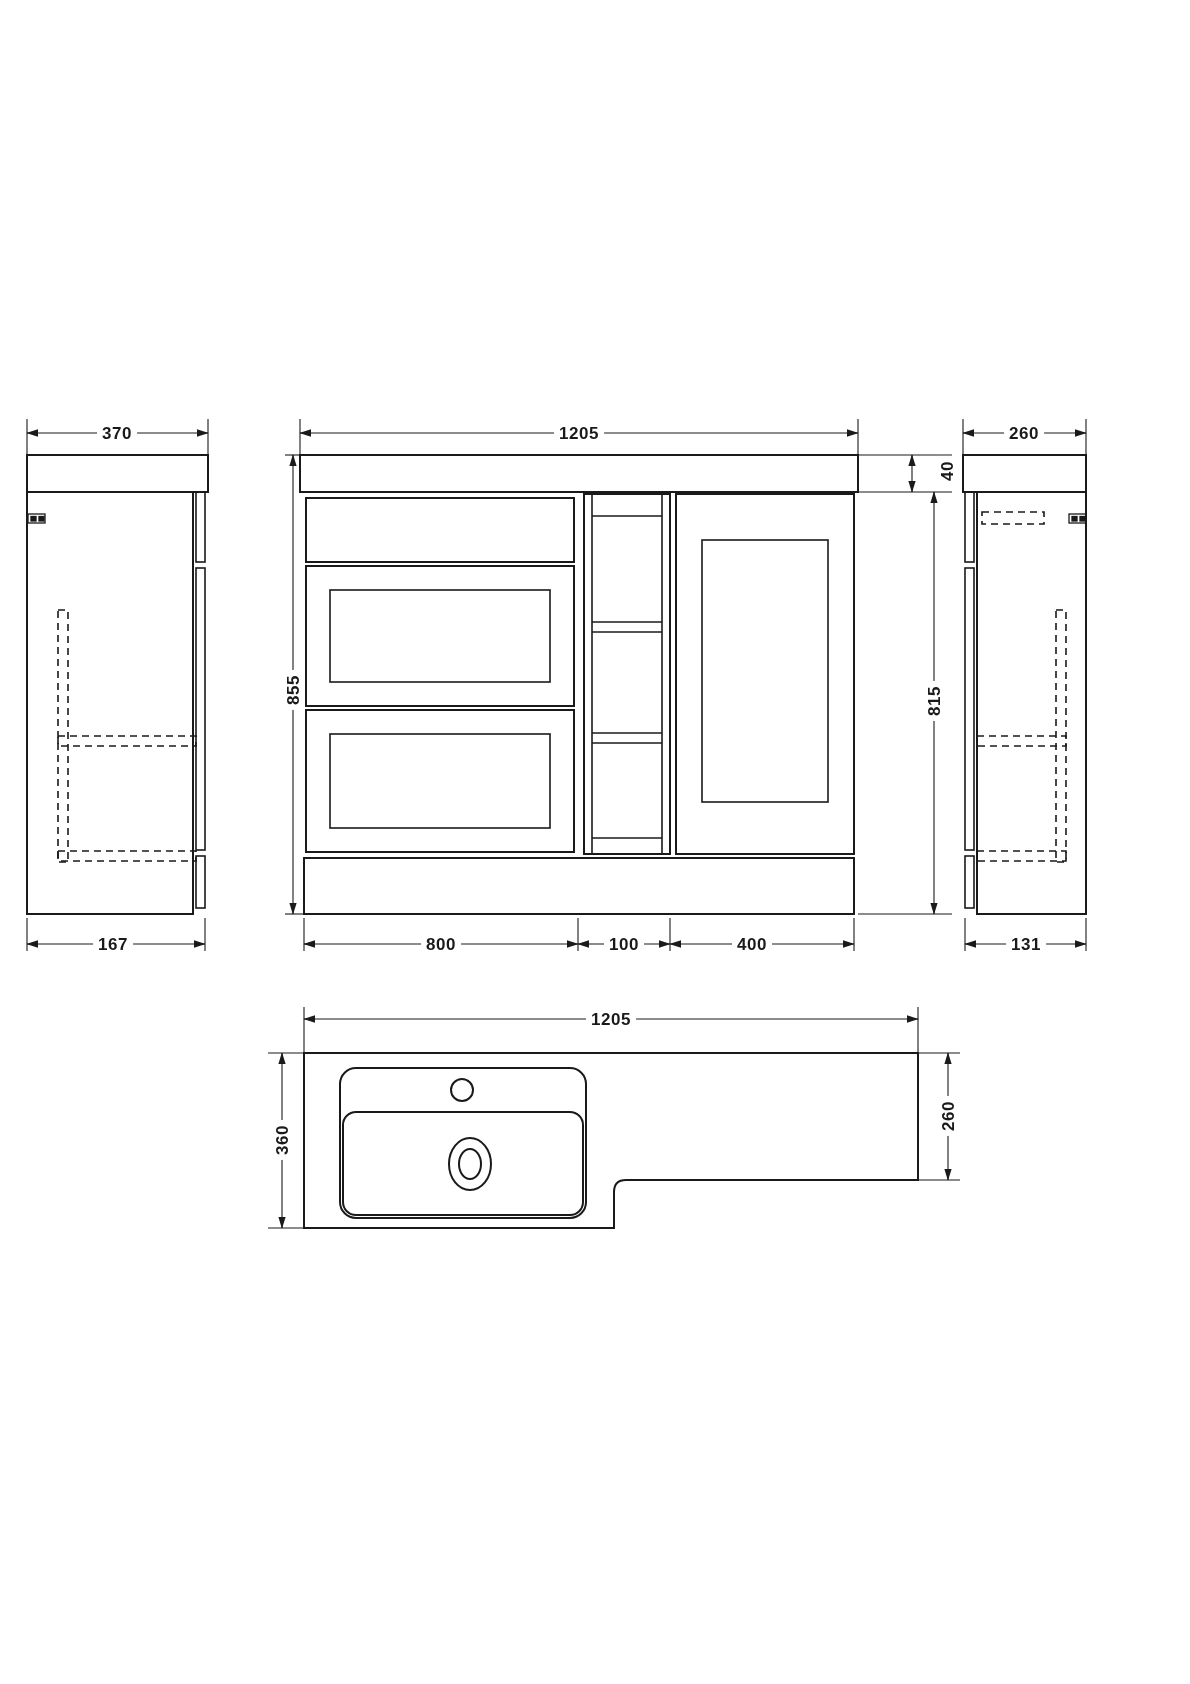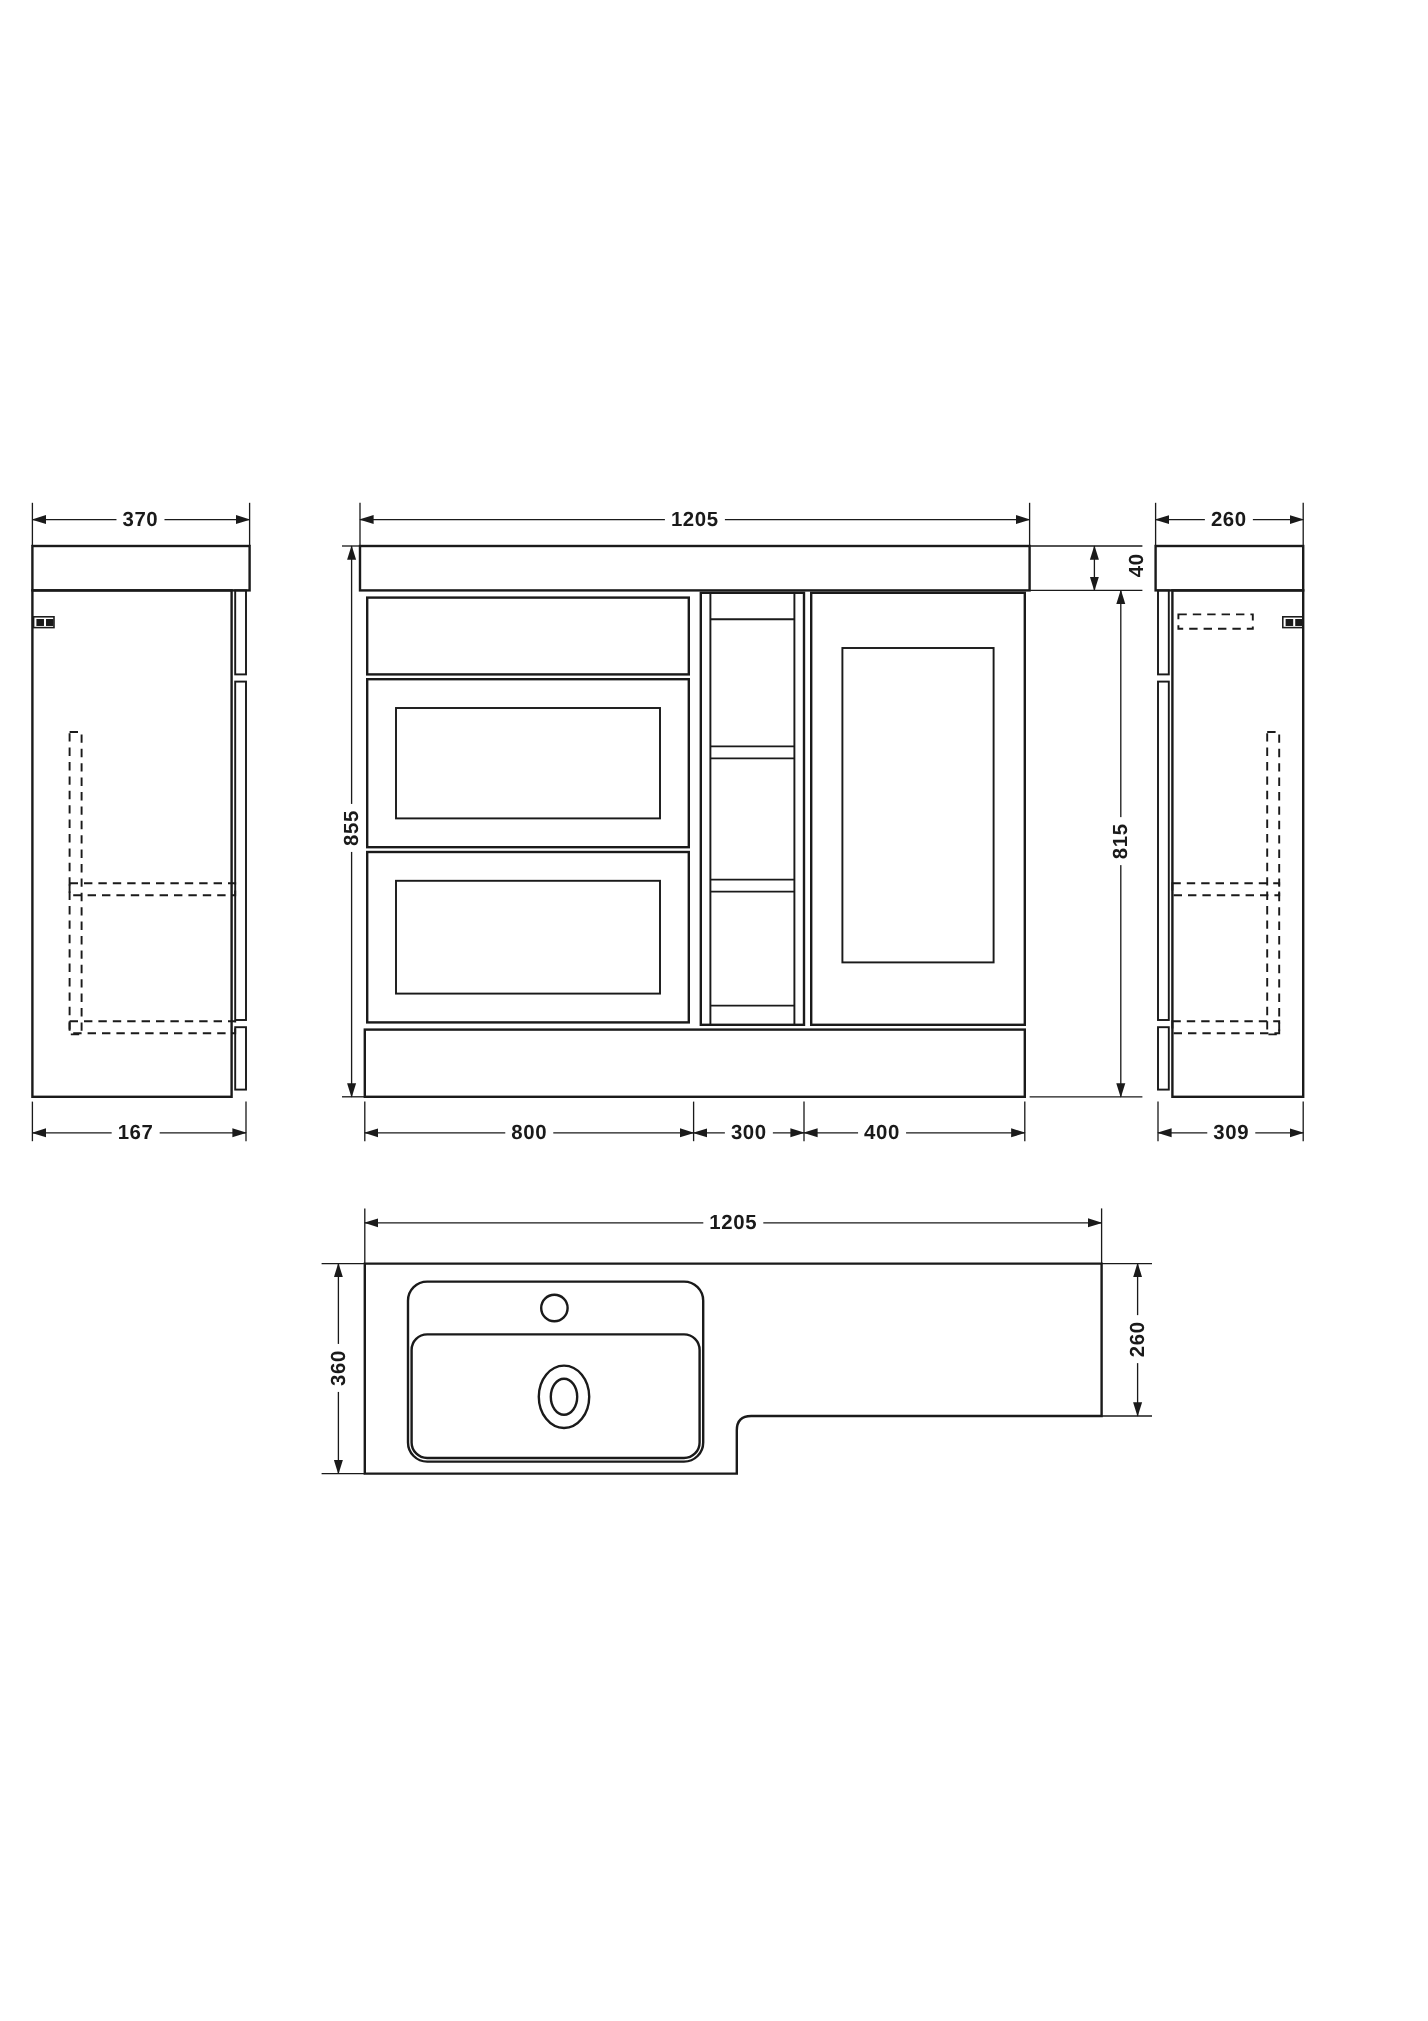--- a/index.html
+++ b/index.html
@@ -169,23 +169,23 @@
 </svg>
 
 <span class="dim-label" style="left:117px;top:433px;">370</span>
 <span class="dim-label" style="left:113px;top:944px;">167</span>
 
 <span class="dim-label" style="left:579px;top:433px;">1205</span>
 <span class="dim-label rot" style="left:293px;top:690px;">855</span>
 <span class="dim-label rot" style="left:947px;top:471px;">40</span>
 <span class="dim-label rot" style="left:934px;top:701px;">815</span>
 <span class="dim-label" style="left:441px;top:944px;">800</span>
-<span class="dim-label" style="left:624px;top:944px;">300</span>
-<span class="dim-label" style="left:735px;top:944px;">400</span>
+<span class="dim-label" style="left:624px;top:944px;">100</span>
+<span class="dim-label" style="left:752px;top:944px;">400</span>
 
 <span class="dim-label" style="left:1024px;top:433px;">260</span>
-<span class="dim-label" style="left:1026px;top:944px;">309</span>
+<span class="dim-label" style="left:1026px;top:944px;">131</span>
 
 <span class="dim-label" style="left:611px;top:1019px;">1205</span>
 <span class="dim-label rot" style="left:282px;top:1140px;">360</span>
 <span class="dim-label rot" style="left:948px;top:1116px;">260</span>
 
 </div>
 
 </body></html>

